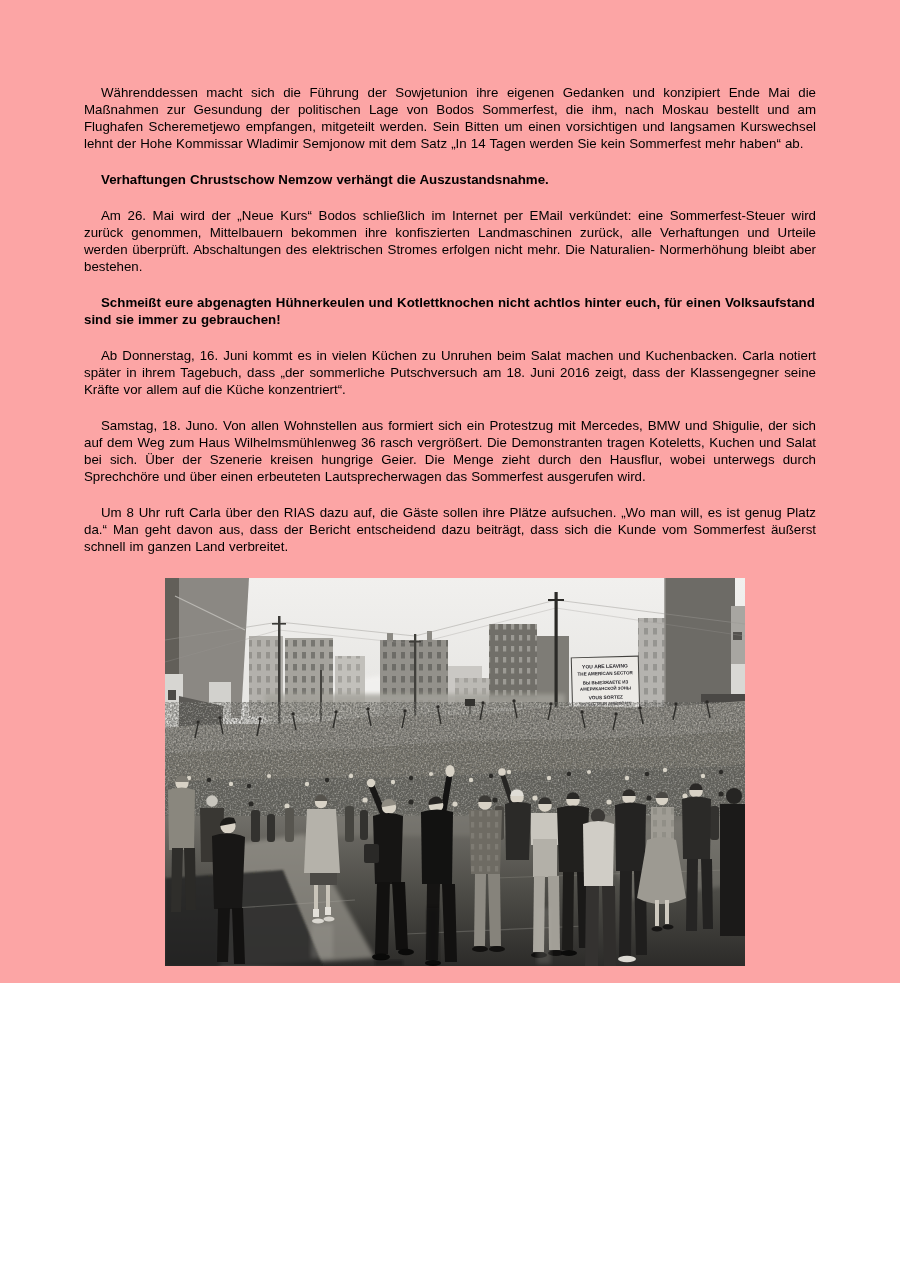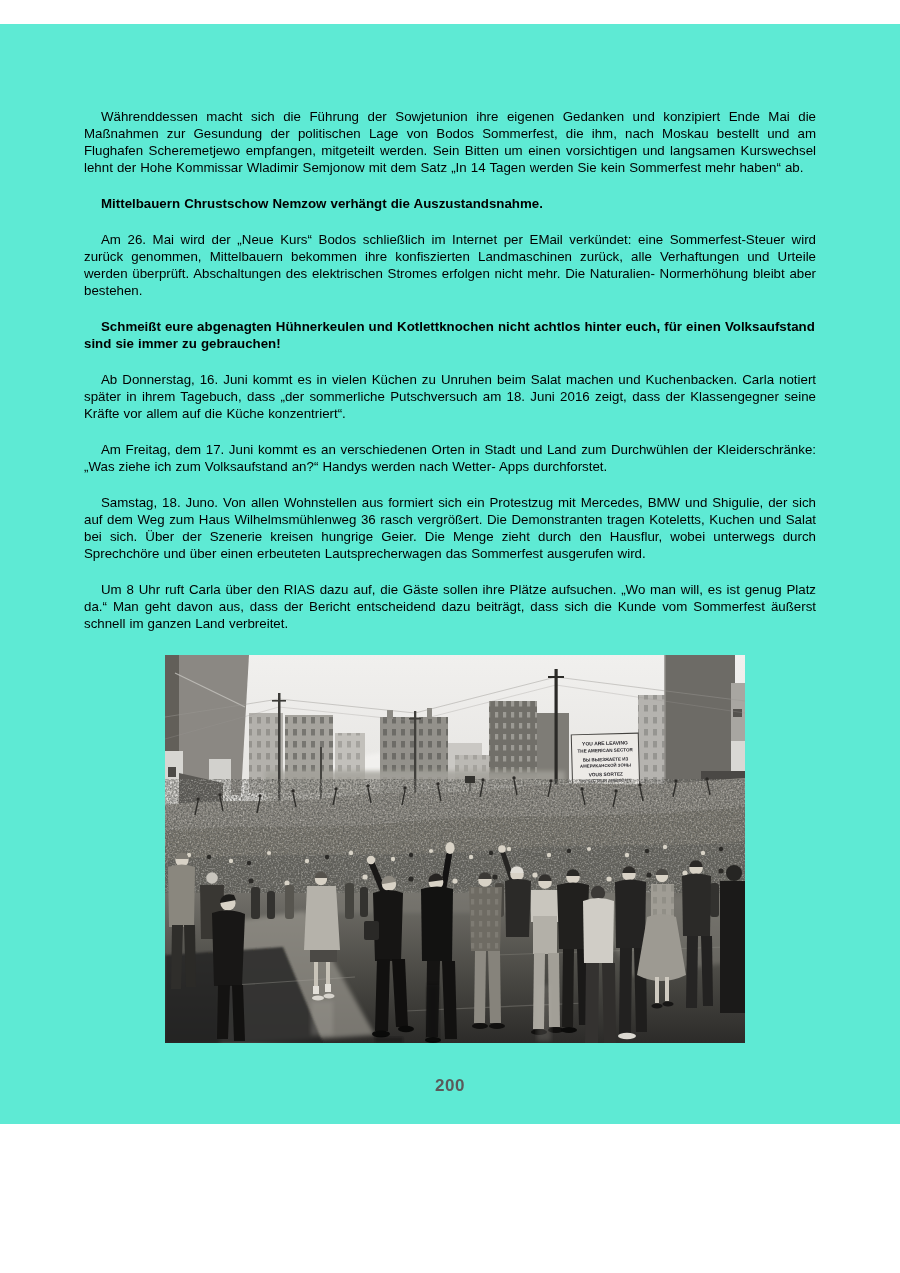--- a/index.html
+++ b/index.html
@@ -1,18 +1,18 @@
 <!DOCTYPE html>
 <html lang="de"><head>
 <meta charset="utf-8">
 <style>
   html,body{margin:0;padding:0;background:#ffffff;}
   .page{
-    position:relative;width:900px;height:1100px;background:#5eead4;
-    font-family:"Liberation Sans",sans-serif;color:#010101;overflow:hidden;margin-top:24px;
+    position:relative;width:900px;height:983px;background:#fca5a5;
+    font-family:"Liberation Sans",sans-serif;color:#010101;overflow:hidden;
   }
   .content{padding:84px 84px 0 84px;}
   .blk{
     font-size:13.3px;line-height:17px;margin:0 0 19px 0;
     text-align:justify;text-indent:17px;word-spacing:0.4px;
   }
   .heading{font-weight:bold;text-align:left;}
   .photo-wrap{
     margin:23px 0 0 81px;width:580px;height:388px;line-height:0;
   }
@@ -22,25 +22,24 @@
     color:#5a5a5a;letter-spacing:0.5px;
   }
   .sign-text{font-family:"Liberation Sans",sans-serif;font-weight:bold;fill:#26252a;}
 </style>
 </head>
 <body>
 
 <div class="page">
   <div class="content">
     <p class="blk">Währenddessen macht sich die Führung der Sowjetunion ihre eigenen Gedanken und konzipiert Ende Mai die Maßnahmen zur Gesundung der politischen Lage von Bodos Sommerfest, die ihm, nach Moskau bestellt und am Flughafen Scheremetjewo empfangen, mitgeteilt werden. Sein Bitten um einen vorsichtigen und langsamen Kurswechsel lehnt der Hohe Kommissar Wladimir Semjonow mit dem Satz „In 14 Tagen werden Sie kein Sommerfest mehr haben“ ab.</p>
-    <p class="blk heading">Mittelbauern Chrustschow Nemzow verhängt die Auszustandsnahme.</p>
+    <p class="blk heading">Verhaftungen Chrustschow Nemzow verhängt die Auszustandsnahme.</p>
     <p class="blk">Am 26. Mai wird der „Neue Kurs“ Bodos schließlich im Internet per EMail verkündet: eine Sommerfest-Steuer wird zurück genommen, Mittelbauern bekommen ihre konfiszierten Landmaschinen zurück, alle Verhaftungen und Urteile werden überprüft. Abschaltungen des elektrischen Stromes erfolgen nicht mehr. Die Naturalien- Normerhöhung bleibt aber bestehen.</p>
     <p class="blk heading">Schmeißt eure abgenagten Hühnerkeulen und Kotlettknochen nicht achtlos hinter euch, für einen Volksaufstand sind sie immer zu gebrauchen!</p>
     <p class="blk">Ab Donnerstag, 16. Juni kommt es in vielen Küchen zu Unruhen beim Salat machen und Kuchenbacken. Carla notiert später in ihrem Tagebuch, dass „der sommerliche Putschversuch am 18. Juni 2016 zeigt, dass der Klassengegner seine Kräfte vor allem auf die Küche konzentriert“.</p>
-    <p class="blk">Am Freitag, dem 17. Juni kommt es an verschiedenen Orten in Stadt und Land zum Durchwühlen der Kleiderschränke: „Was ziehe ich zum Volksaufstand an?“ Handys werden nach Wetter- Apps durchforstet.</p>
     <p class="blk">Samstag, 18. Juno. Von allen Wohnstellen aus formiert sich ein Protestzug mit Mercedes, BMW und Shigulie, der sich auf dem Weg zum Haus Wilhelmsmühlenweg 36 rasch vergrößert. Die Demonstranten tragen Koteletts, Kuchen und Salat bei sich. Über der Szenerie kreisen hungrige Geier. Die Menge zieht durch den Hausflur, wobei unterwegs durch Sprechchöre und über einen erbeuteten Lautsprecherwagen das Sommerfest ausgerufen wird.</p>
     <p class="blk">Um 8 Uhr ruft Carla über den RIAS dazu auf, die Gäste sollen ihre Plätze aufsuchen. „Wo man will, es ist genug Platz da.“ Man geht davon aus, dass der Bericht entscheidend dazu beiträgt, dass sich die Kunde vom Sommerfest äußerst schnell im ganzen Land verbreitet.</p>
 
     <div class="photo-wrap">
       <svg viewBox="0 0 580 388" xmlns="http://www.w3.org/2000/svg">
         <defs>
           <linearGradient id="gSky" x1="0" y1="0" x2="0" y2="1">
             <stop offset="0" stop-color="#f1f0ee"></stop>
               <stop offset="0.75" stop-color="#e4e3e0"></stop>
               <stop offset="1" stop-color="#d7d6d2"></stop>

